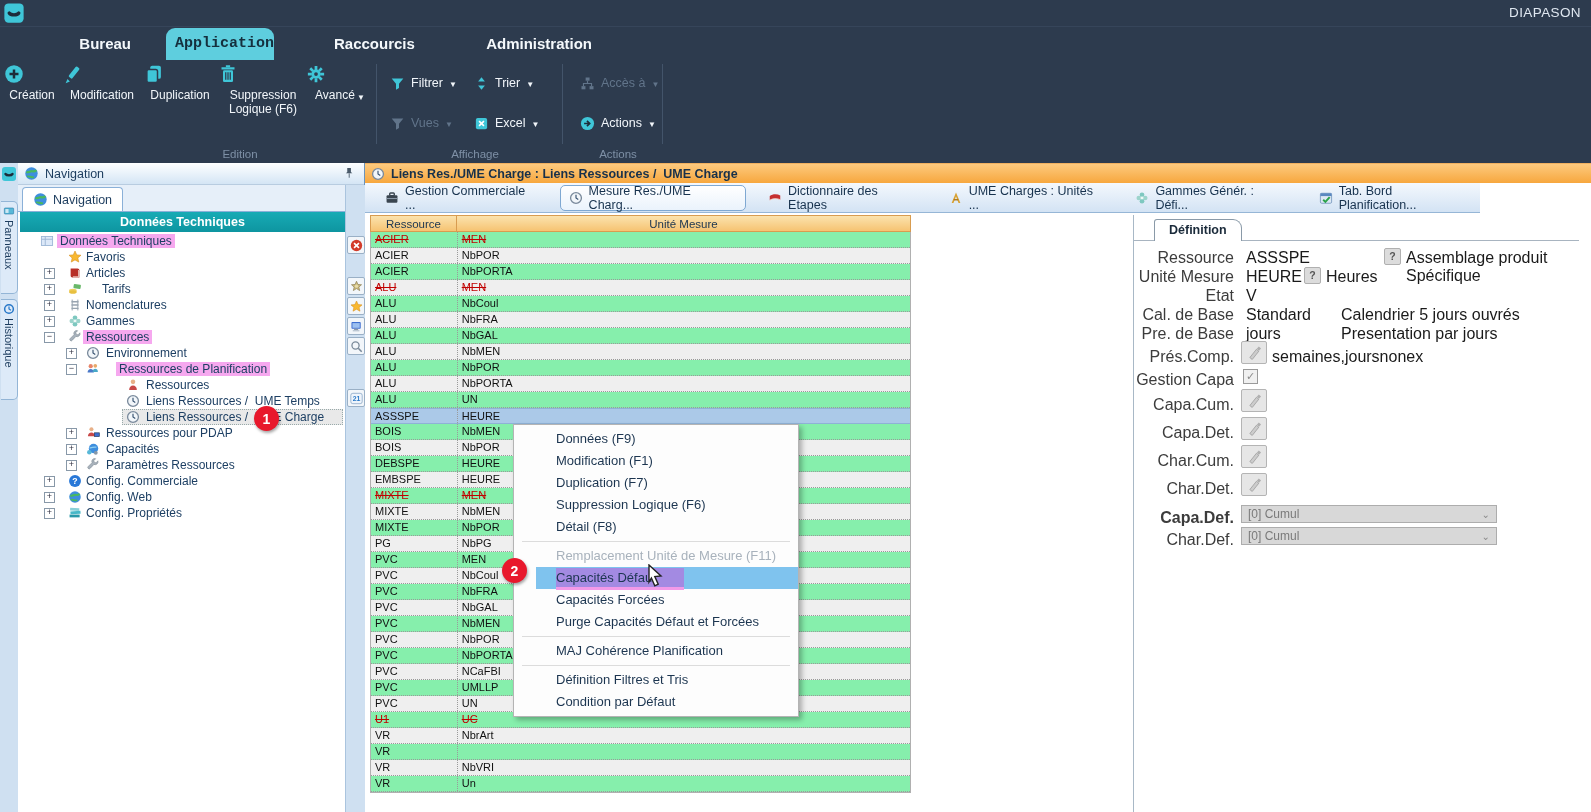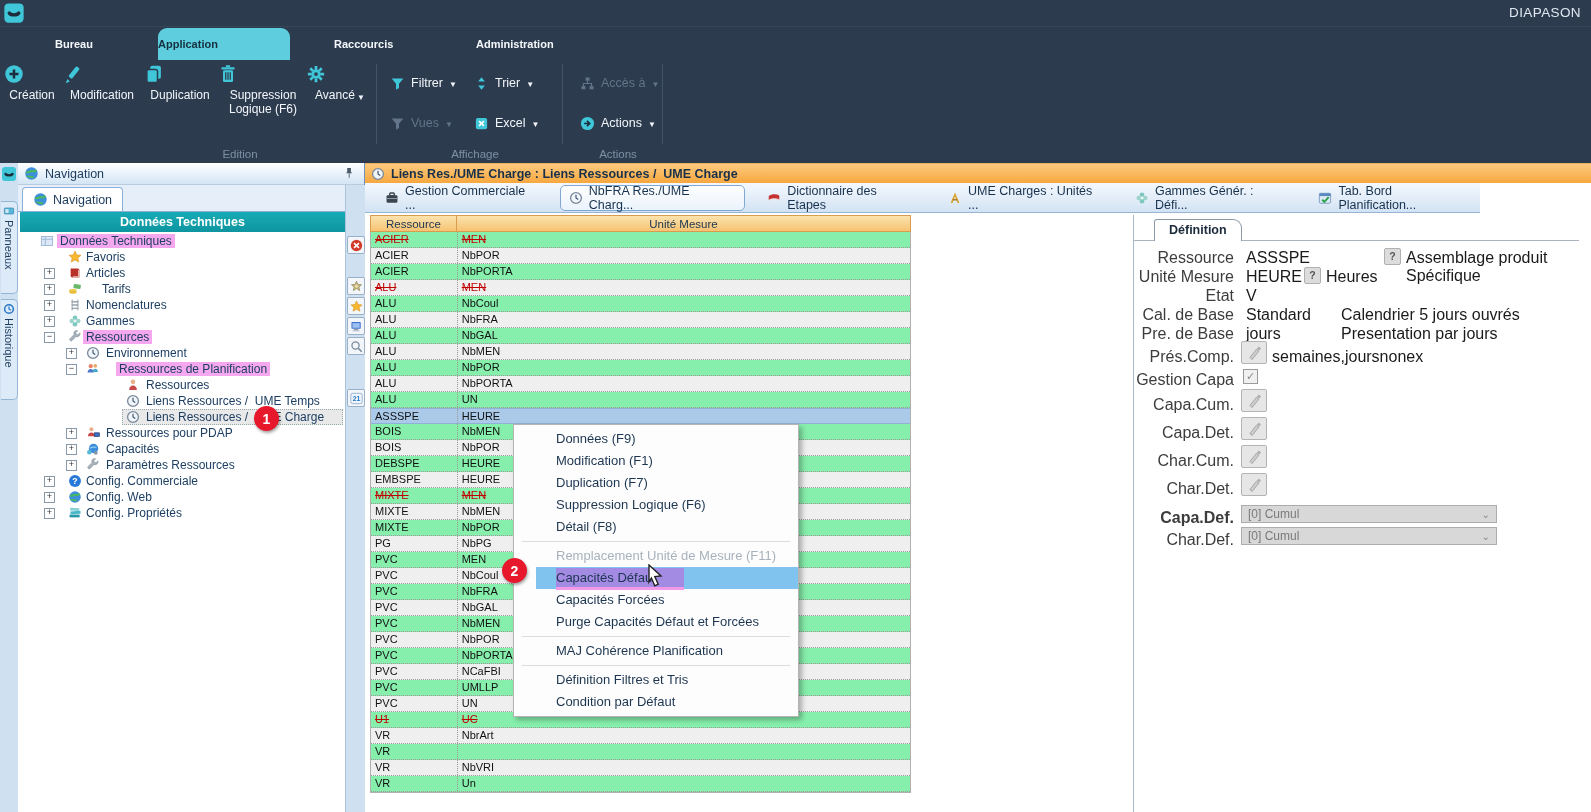--- a/index.html
+++ b/index.html
@@ -5,21 +5,21 @@
   html,body{margin:0;padding:0;background:#fff;}
   body{width:1591px;height:812px;overflow:hidden;font-family:"Liberation Sans",sans-serif;}
   #app{position:relative;width:1591px;height:812px;background:#fff;}
   .abs{position:absolute;}
 
   
   #ribbon{left:0;top:0;width:1591px;height:163px;background:#2d3b4e;}
   #titlebar{left:0;top:0;width:100%;height:26px;border-bottom:1px solid #36455a;}
   #app-icon{left:3px;top:2px;}
   #win-title{right:10px;top:5px;color:#dfe7f0;font-size:13.5px;letter-spacing:.4px;}
-  .rtab{top:28px;height:32px;line-height:32px;color:#f4f8fb;font-weight:bold;font-size:11px;text-align:left;cursor:default;}
+  .rtab{top:28px;height:32px;line-height:32px;color:#f4f8fb;font-weight:bold;font-size:15px;text-align:right;cursor:default;}
   .rtab.active{background:#5ecede;color:#15303e;border-radius:9px 9px 0 0;}
   #ribbon-body{left:0;top:60px;width:100%;height:103px;}
   .bigbtn{top:4px;text-align:center;color:#f2f6fa;font-size:12px;line-height:14px;cursor:default;}
   .bigbtn .bicon{display:block;margin:0 auto 4px auto;height:20px;}
   .smallbtn{height:22px;display:flex;align-items:center;gap:6px;color:#f2f6fa;font-size:12.5px;cursor:default;}
   .smallbtn.disabled{color:#61748a;}
   .caret{font-size:8px;position:relative;top:1px;}
   .gsep{top:4px;width:1px;height:80px;background:#43546a;}
   .glabel{top:88px;color:#7e90a6;font-size:11.5px;text-align:center;}
 
@@ -103,21 +103,21 @@
       <span class="abs" id="app-icon">
           <svg width="22" height="22" viewBox="0 0 16 16" xmlns="http://www.w3.org/2000/svg" style="display:block">
             <rect x="1" y="1" width="14" height="14" rx="3" fill="#3fc6d8"></rect>
             <path d="M4.5 8c1.2 1.8 5.8 1.8 7 0" stroke="#1d2c3a" stroke-width="2.4" fill="none" stroke-linecap="round"></path>
           </svg>
         </span>
       <span class="abs" id="win-title">DIAPASON</span>
     </div>
     <div id="ribbon-tabs">
         <div class="abs rtab" style="left: 55px; width: 76px;">Bureau</div>
-        <div class="abs rtab active" style="left: 158px; width: 132px;">Application</div>
+        <div class="abs rtab active" style="left: 166px; width: 108px; font-family: Liberation Mono, monospace;">Application</div>
         <div class="abs rtab" style="left: 334px; width: 80px;">Raccourcis</div>
         <div class="abs rtab" style="left: 476px; width: 116px;">Administration</div>
       </div>
     <div class="abs" id="ribbon-body">
         <div class="abs bigbtn" style="left: 4px; width: 56px;"><span class="bicon">
             <svg width="20" height="20" viewBox="0 0 16 16" xmlns="http://www.w3.org/2000/svg" style="display:block">
               <circle cx="8" cy="8" r="7" fill="#3fc6d8"></circle>
               <path d="M8 4.4v7.2M4.4 8h7.2" stroke="#1d2c3a" stroke-width="2"></path>
             </svg>
           </span><span>Création</span></div>
@@ -418,21 +418,21 @@
         </span>
         <span>Gestion Commerciale ...</span>
       </div>
       <div class="dtab active">
         <span>
           <svg width="14" height="14" viewBox="0 0 16 16" xmlns="http://www.w3.org/2000/svg" style="display:block">
             <circle cx="8" cy="8" r="6.2" fill="#f2f6fa" stroke="#7a8a9c" stroke-width="1.5"></circle>
             <path d="M8 4.4V8l2.6 1.6" stroke="#35506e" stroke-width="1.3" fill="none"></path>
           </svg>
         </span>
-        <span>NbFRA Res./UME Charg...</span>
+        <span>Mesure Res./UME Charg...</span>
       </div>
       <div class="dtab">
         <span>
           <svg width="14" height="14" viewBox="0 0 16 16" xmlns="http://www.w3.org/2000/svg" style="display:block">
             <path d="M2 10.5c3.2-2.2 8.6-2.2 12-.6V5c-3.4-1.8-8.8-1.8-12 .6z" fill="#c53030"></path>
             <path d="M2 10.5c3.2-2.2 8.6-2.2 12-.6" stroke="#f0d8d0" stroke-width="1" fill="none"></path>
           </svg>
         </span>
         <span>Dictionnaire des Etapes</span>
       </div>

